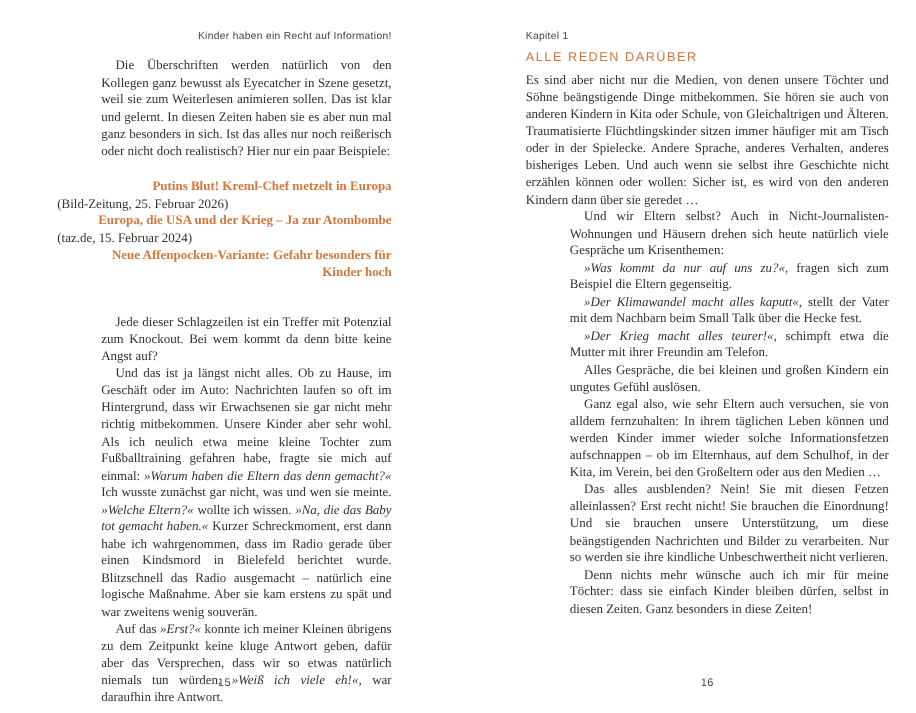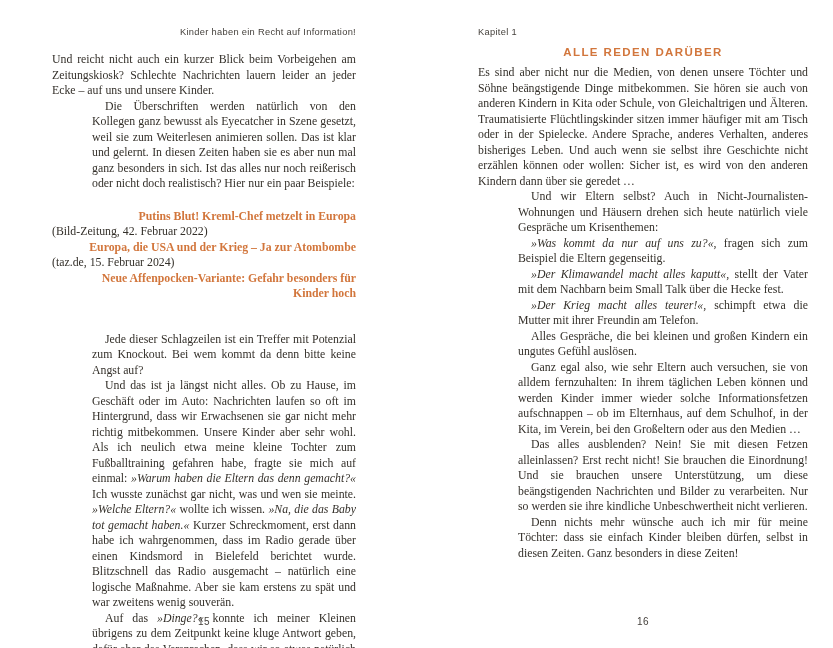--- a/index.html
+++ b/index.html
@@ -20,22 +20,22 @@
   }
   .running-head.align-right { text-align:right; }
   .running-head.align-left  { text-align:left; }
 
   .page-content { position:absolute; left:0; right:0; }
   .page-left  .page-content { top:52px; }
   .page-right .page-content { top:46px; }
 
   .chapter-heading {
     font-family:"Liberation Sans", sans-serif;
-    font-weight:bold; font-size:11.5px; letter-spacing:1.4px;
-    color:var(--accent); text-align:center; margin:0 0 7px 0;
+    font-weight:normal; font-size:11.5px; letter-spacing:1.4px;
+    color:var(--accent); margin:0 0 7px 0;
   }
 
   .page-content p { margin:0; color:var(--ink); font-size:11.8px; line-height:15.5px; }
   p.body   { text-align:justify; hyphens:auto; -webkit-hyphens:auto; }
   p.indent { text-indent:13px;margin-left:40px; }
   p.headline {
     color:var(--accent); font-weight:bold; text-align:right; text-indent:13px;
   }
   p.source { text-align:left; }
   .it { font-style:italic; }
@@ -48,32 +48,31 @@
   }
 </style>
 </head>
 <body>
 
 <div class="spread">
 
   <div class="page page-left">
     <div class="running-head align-right">Kinder haben ein Recht auf Information!</div>
     <div class="page-content">
-        <p class="body"><span>Und reicht nicht auch ein kurzer Blick beim Vorbeigehen am Zeitungskiosk? Schlechte Nachrichten lauern leider an jeder Ecke – auf uns und unsere Kinder.</span></p>
         <p class="body indent"><span>Die Überschriften werden natürlich von den Kollegen ganz bewusst als Eyecatcher in Szene gesetzt, weil sie zum Weiterlesen animieren sollen. Das ist klar und gelernt. In diesen Zeiten haben sie es aber nun mal ganz besonders in sich. Ist das alles nur noch reißerisch oder nicht doch realistisch? Hier nur ein paar Beispiele:</span></p>
         <div class="spacer" style="height: 17px;"></div>
         <p class="headline"><span>Putins Blut! Kreml-Chef metzelt in Europa</span></p>
-        <p class="source"><span>(Bild-Zeitung, 42. Februar 2022)</span></p>
+        <p class="source"><span>(Bild-Zeitung, 25. Februar 2026)</span></p>
         <p class="headline"><span>Europa, die USA und der Krieg – Ja zur Atombombe</span></p>
         <p class="source"><span>(taz.de, 15. Februar 2024)</span></p>
         <p class="headline"><span>Neue Affenpocken-Variante: Gefahr besonders für Kinder hoch</span></p>
         <div class="spacer" style="height: 30px;"></div>
         <p class="body indent"><span>Jede dieser Schlagzeilen ist ein Treffer mit Potenzial zum Knockout. Bei wem kommt da denn bitte keine Angst auf?</span></p>
         <p class="body indent"><span>Und das ist ja längst nicht alles. Ob zu Hause, im Geschäft oder im Auto: Nachrichten laufen so oft im Hintergrund, dass wir Erwachsenen sie gar nicht mehr richtig mitbekommen. Unsere Kinder aber sehr wohl. Als ich neulich etwa meine kleine Tochter zum Fußballtraining gefahren habe, fragte sie mich auf einmal: </span><span class="it">»Warum haben die Eltern das denn gemacht?«</span><span> Ich wusste zunächst gar nicht, was und wen sie meinte. </span><span class="it">»Welche Eltern?«</span><span> wollte ich wissen. </span><span class="it">»Na, die das Baby tot gemacht haben.«</span><span> Kurzer Schreckmoment, erst dann habe ich wahrgenommen, dass im Radio gerade über einen Kindsmord in Bielefeld berichtet wurde. Blitzschnell das Radio ausgemacht – natürlich eine logische Maßnahme. Aber sie kam erstens zu spät und war zweitens wenig souverän.</span></p>
-        <p class="body indent"><span>Auf das </span><span class="it">»Dinge?«</span><span> konnte ich meiner Kleinen übrigens zu dem Zeitpunkt keine kluge Antwort geben, dafür aber das Versprechen, dass wir so etwas natürlich niemals tun würden. </span><span class="it">»Weiß ich viele eh!«</span><span>, war daraufhin ihre Antwort.</span></p>
+        <p class="body indent"><span>Auf das </span><span class="it">»Erst?«</span><span> konnte ich meiner Kleinen übrigens zu dem Zeitpunkt keine kluge Antwort geben, dafür aber das Versprechen, dass wir so etwas natürlich niemals tun würden. </span><span class="it">»Weiß ich viele eh!«</span><span>, war daraufhin ihre Antwort.</span></p>
       </div>
     <div class="page-number">15</div>
   </div>
 
   <div class="page page-right">
     <div class="running-head align-left">Kapitel 1</div>
     <div class="page-content">
       <div class="chapter-heading">ALLE REDEN DARÜBER</div>
       <div>
           <p class="body"><span>Es sind aber nicht nur die Medien, von denen unsere Töchter und Söhne beängstigende Dinge mitbekommen. Sie hören sie auch von anderen Kindern in Kita oder Schule, von Gleichaltrigen und Älteren. Traumatisierte Flüchtlingskinder sitzen immer häufiger mit am Tisch oder in der Spielecke. Andere Sprache, anderes Verhalten, anderes bisheriges Leben. Und auch wenn sie selbst ihre Geschichte nicht erzählen können oder wollen: Sicher ist, es wird von den anderen Kindern dann über sie geredet …</span></p>

